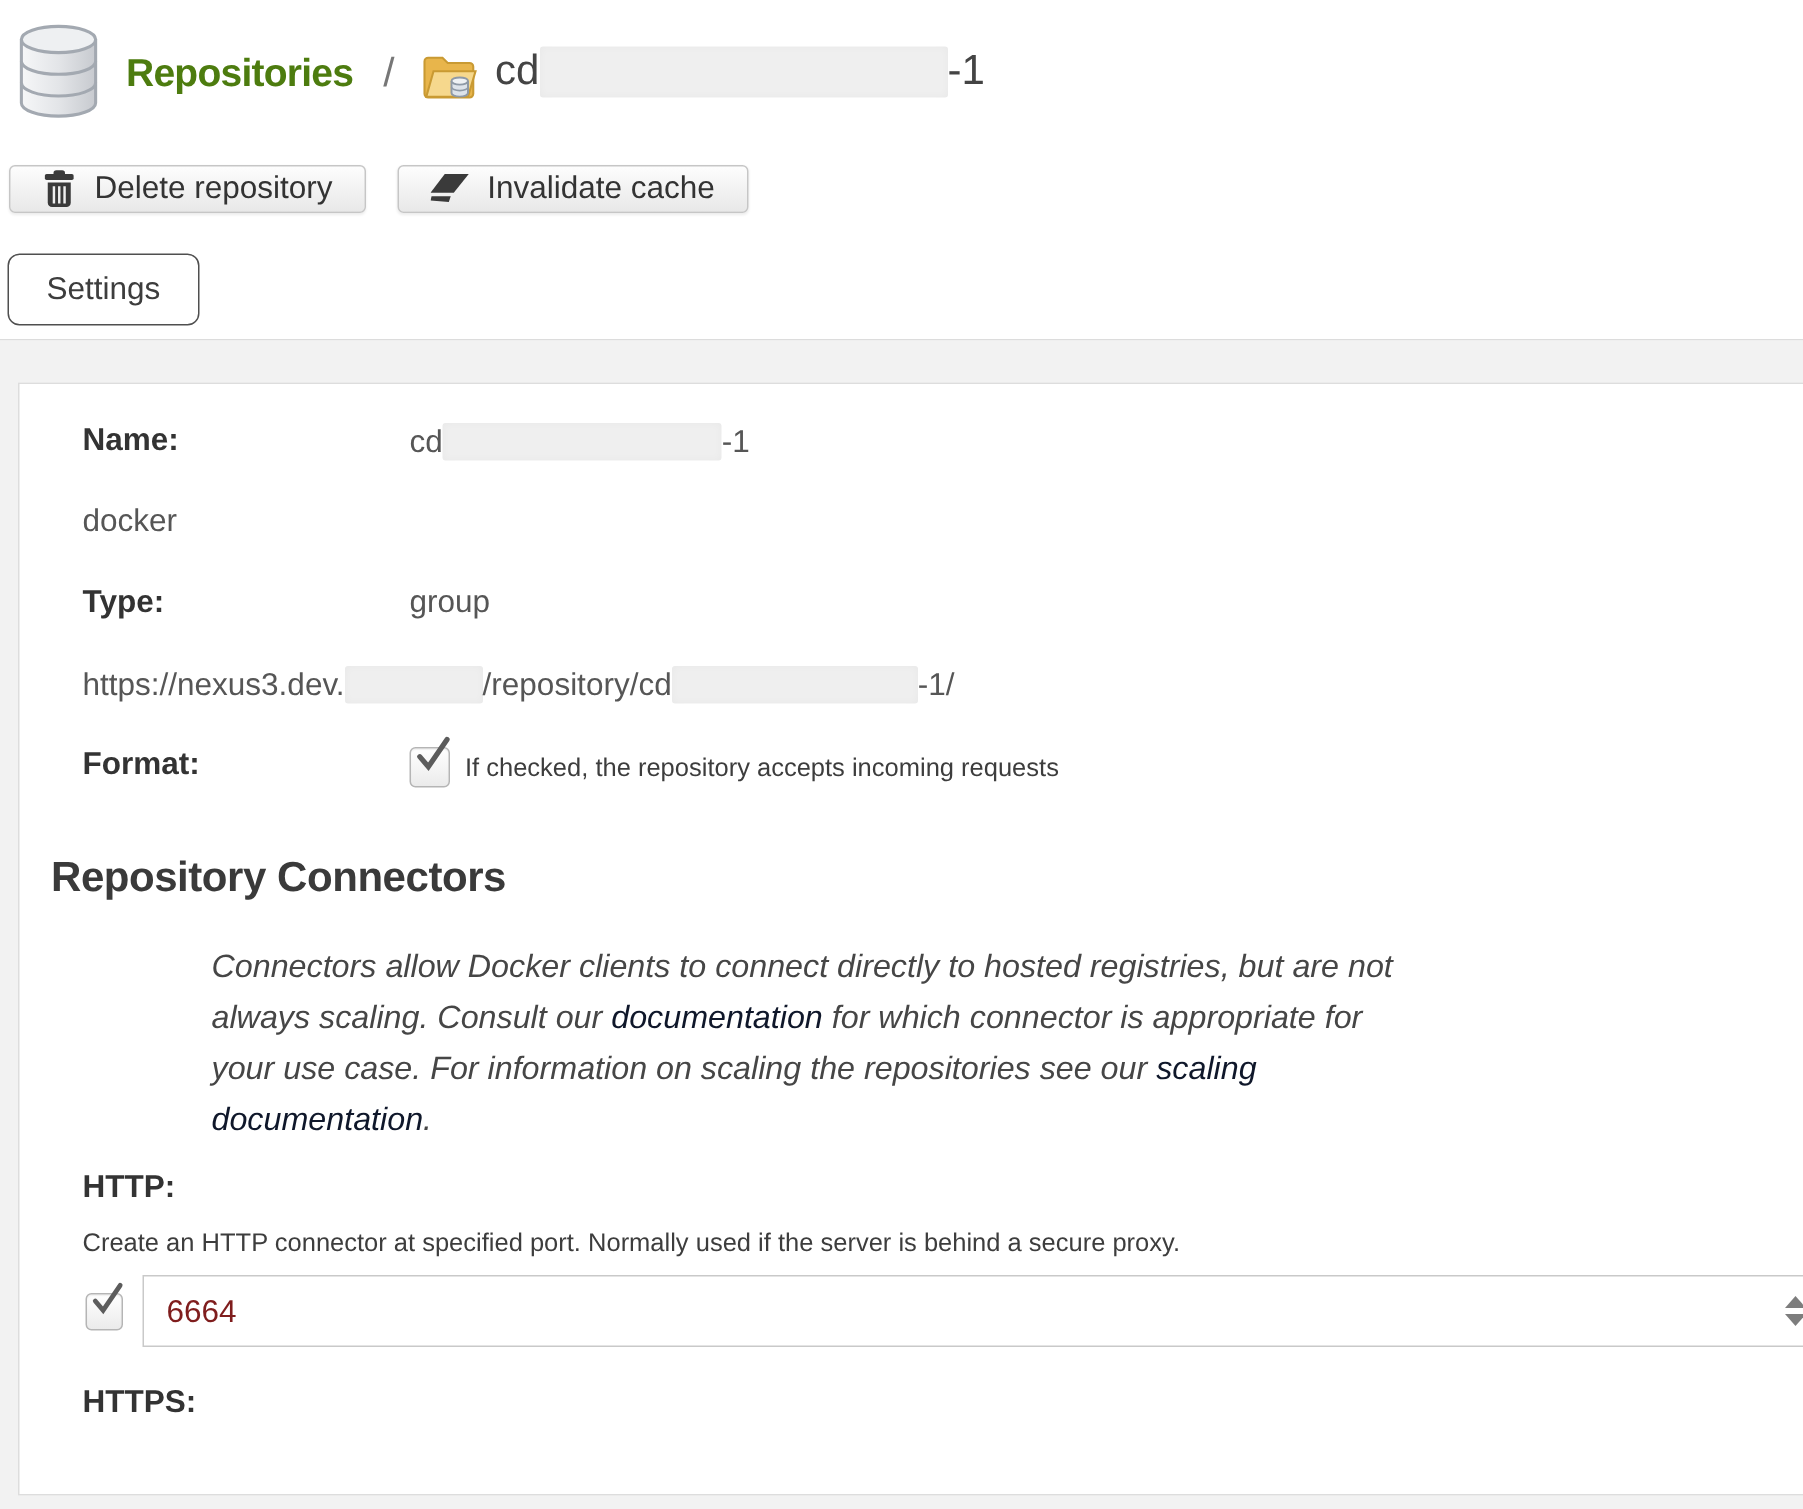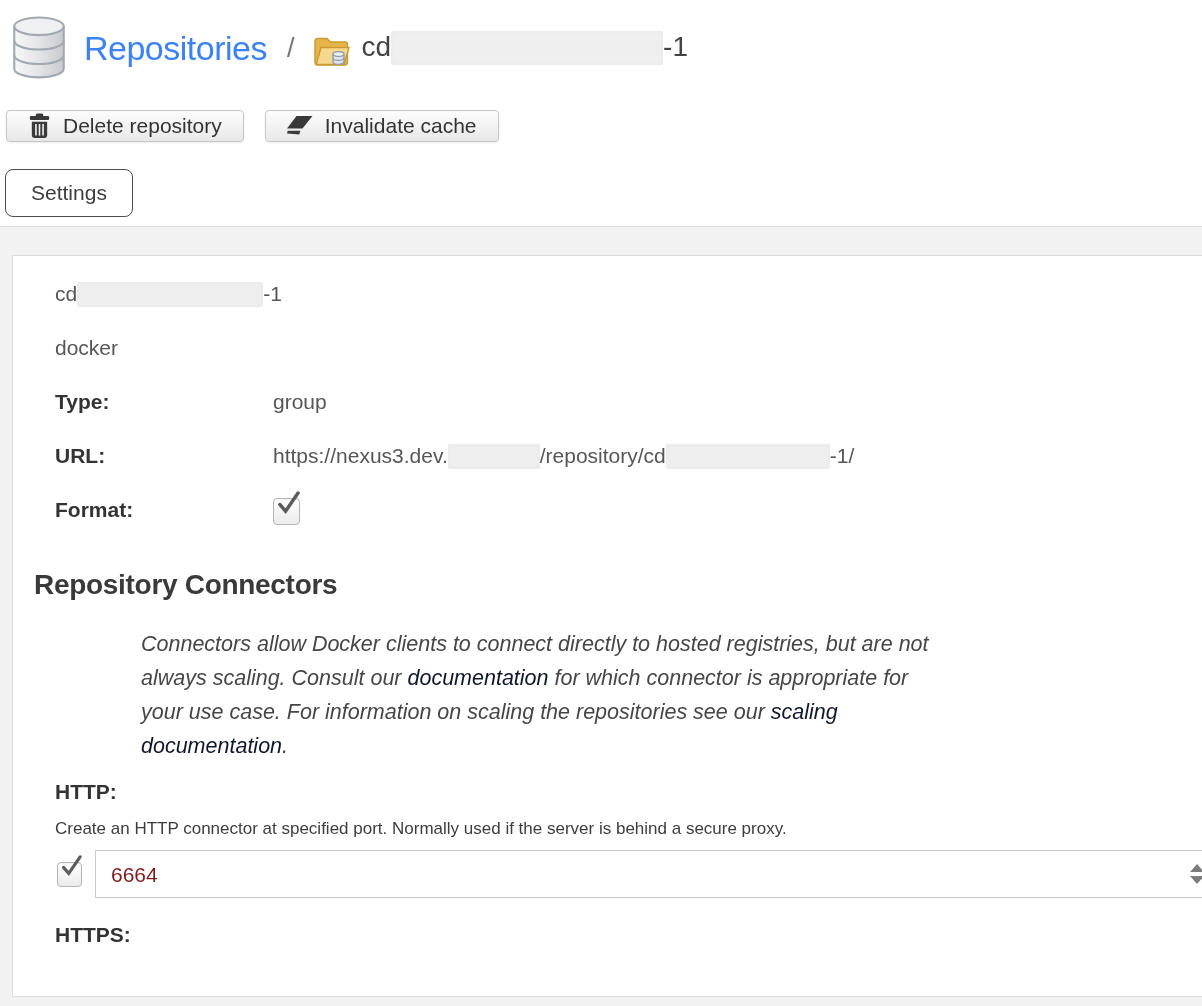--- a/index.html
+++ b/index.html
@@ -11,21 +11,21 @@
     display: flex; flex-direction: column;
   }
 
   
   .header {
     display: flex; align-items: center;
     padding: 12px 0 0 8px; height: 72px;
   }
   .db-icon { width: 62px; height: 66px; }
   .page-title {
-    font-size: 34px; font-weight: normal; color: #3b82f6;
+    font-size: 26px; font-weight: bold; color: #4d7c0f;
     margin: 0 0 0 14px; letter-spacing: -0.5px;
   }
   .crumb-sep { font-size: 27px; color: #777; margin: 0 18px 0 20px; }
   .folder-icon { width: 37px; height: 33px; margin-top: 4px; }
   .repo-title { font-size: 28px; color: #444; margin-left: 12px; white-space: nowrap; }
   .redact {
     display: inline-block; background: #efefef; border-radius: 2px;
     box-shadow: inset 0 0 6px rgba(0,0,0,0.03);
   }
   .redact.title-redact { width: 272px; height: 34px; vertical-align: -9px; }
@@ -167,45 +167,46 @@
 </div>
 
 <div class="tabbar">
   <span class="tab">Settings</span>
 </div>
 
 <div class="content-area">
   <div class="panel">
 
     <div class="field-row">
+      <span class="field-label">Name:</span>
       <span class="field-value"><span>cd</span><span class="redact val-redact" style="width:186px"></span><span>-1</span></span>
     </div>
 
     <div class="field-row">
       <span class="field-value">docker</span>
     </div>
 
     <div class="field-row">
       <span class="field-label">Type:</span>
       <span class="field-value">group</span>
     </div>
 
     <div class="field-row">
-      <span class="field-label">URL:</span>
       <span class="field-value"><span>https://nexus3.dev.</span><span class="redact val-redact" style="width:92px"></span><span>/repository/cd</span><span class="redact val-redact" style="width:164px"></span><span>-1/</span></span>
     </div>
 
     <div class="field-row">
       <span class="field-label">Format:</span>
       <span class="online-wrap">
         <span class="cbx big">
           <svg width="23" height="23" viewBox="0 0 24 24">
             <path d="M4 13 l6 7 L23 1" stroke="#5c5c5c" stroke-width="3.6" fill="none" stroke-linecap="round"></path>
           </svg>
         </span>
+        <span class="online-help">If checked, the repository accepts incoming requests</span>
       </span>
     </div>
 
     <div class="section-heading">Repository Connectors</div>
 
     <div class="connector-desc">
       <div><span>Connectors allow Docker clients to connect directly to hosted registries, but are not</span></div>
       <div><span>always scaling. Consult our </span><a class="link">documentation</a><span> for which connector is appropriate for</span></div>
       <div><span>your use case. For information on scaling the repositories see our </span><a class="link">scaling</a></div>
       <div><a class="link">documentation</a><span>.</span></div>

